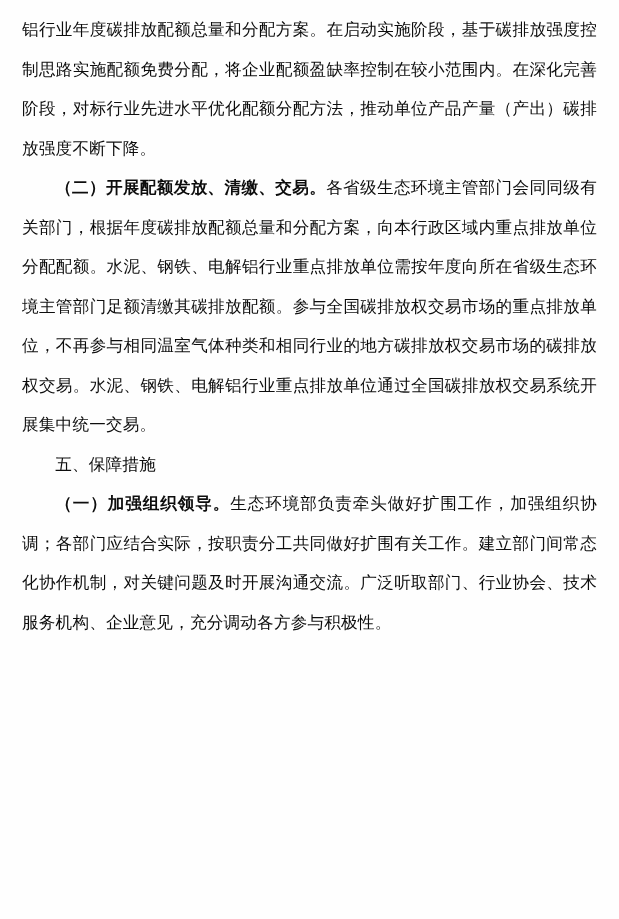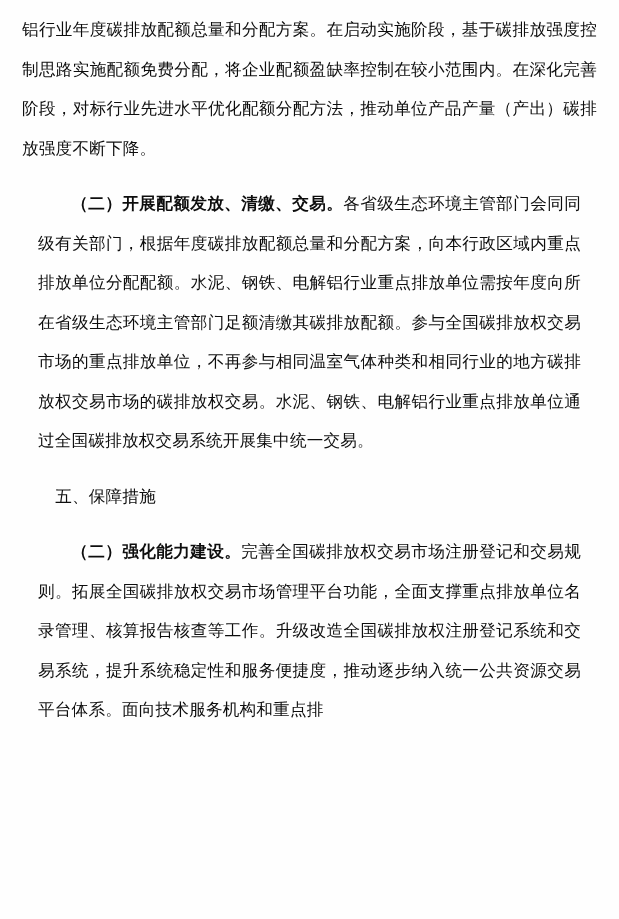--- a/index.html
+++ b/index.html
@@ -27,21 +27,21 @@
     line-height: 39.5px;
     letter-spacing: 0.2px;
     text-align: justify;
     text-justify: inter-ideograph;
   }
   p.para {
     margin: 0;
     text-indent: 0;
   }
   p.indent {
-    margin: 16px;
+    margin: 0;
     text-indent: 2em;
   }
   p.heading {
     margin: 0;
     text-indent: 2em;
     font-weight: normal;
   }
   .nowrap-lead {
     font-weight: bold;
   }
@@ -53,19 +53,19 @@
   <div class="doc-body">
 
     <p class="para">铝行业年度碳排放配额总量和分配方案。在启动实施阶段，基于碳排放强度控制思路实施配额免费分配，将企业配额盈缺率控制在较小范围内。在深化完善阶段，对标行业先进水平优化配额分配方法，推动单位产品产量（产出）碳排放强度不断下降。</p>
 
     <p class="indent">
       <span class="nowrap-lead">（二）开展配额发放、清缴、交易。</span><span>各省级生态环境主管部门会同同级有关部门，根据年度碳排放配额总量和分配方案，向本行政区域内重点排放单位分配配额。水泥、钢铁、电解铝行业重点排放单位需按年度向所在省级生态环境主管部门足额清缴其碳排放配额。参与全国碳排放权交易市场的重点排放单位，不再参与相同温室气体种类和相同行业的地方碳排放权交易市场的碳排放权交易。水泥、钢铁、电解铝行业重点排放单位通过全国碳排放权交易系统开展集中统一交易。</span>
     </p>
 
     <p class="heading">五、保障措施</p>
 
+    <p class="indent">
+      <span class="nowrap-lead">（一）加强组织领导。</span><span>生态环境部负责牵头做好扩围工作，加强组织协调；各部门应结合实际，按职责分工共同做好扩围有关工作。建立部门间常态化协作机制，对关键问题及时开展沟通交流。广泛听取部门、行业协会、技术服务机构、企业意见，充分调动各方参与积极性。</span>
+    </p>
 
-    <p class="indent">
-      <span class="nowrap-lead">（二）强化能力建设。</span><span>完善全国碳排放权交易市场注册登记和交易规则。拓展全国碳排放权交易市场管理平台功能，全面支撑重点排放单位名录管理、核算报告核查等工作。升级改造全国碳排放权注册登记系统和交易系统，提升系统稳定性和服务便捷度，推动逐步纳入统一公共资源交易平台体系。面向技术服务机构和重点排</span>
-    </p>
 
   </div>
 </div>
 
 </body></html>

